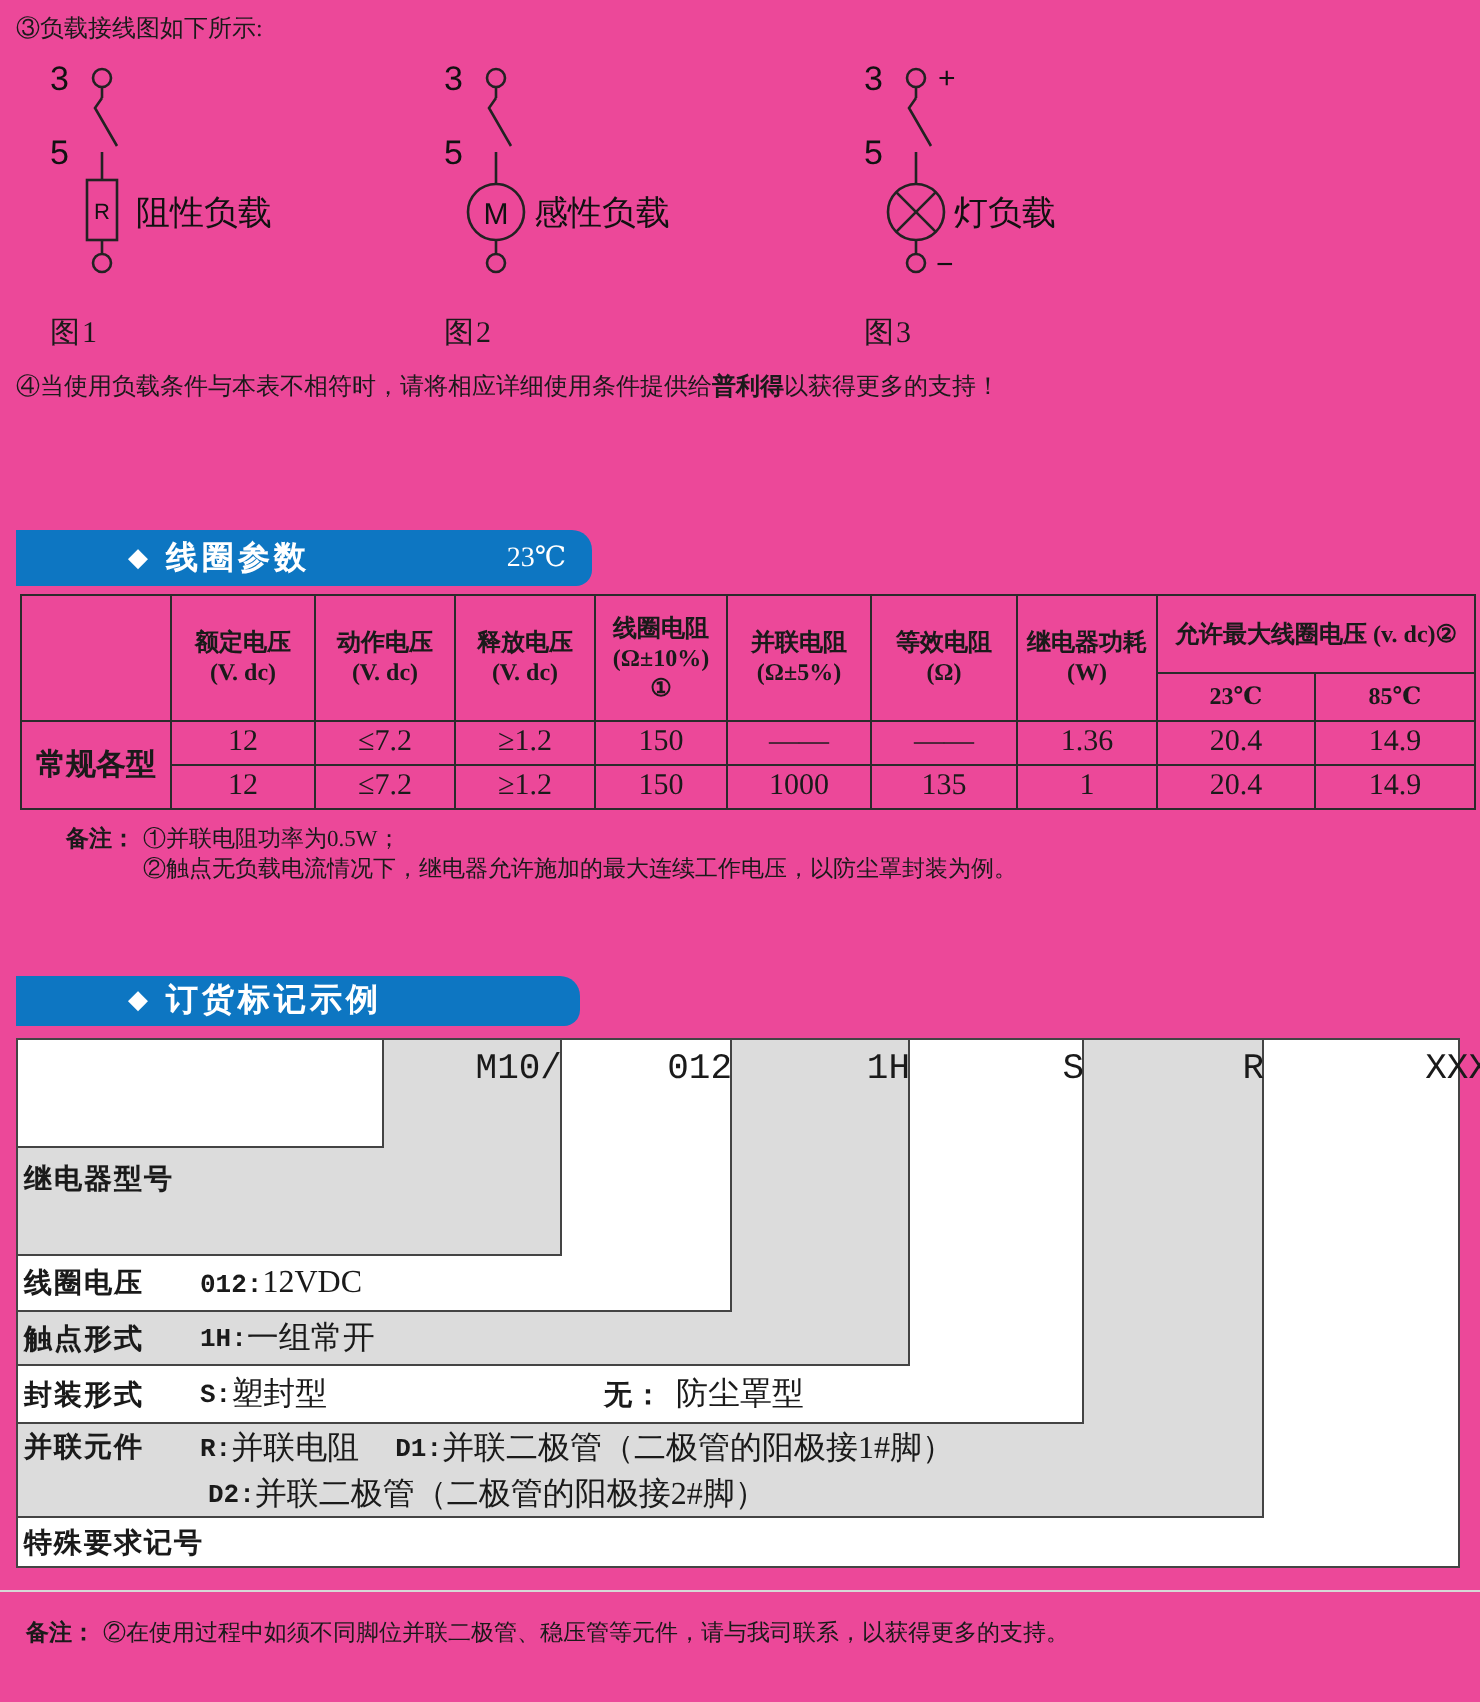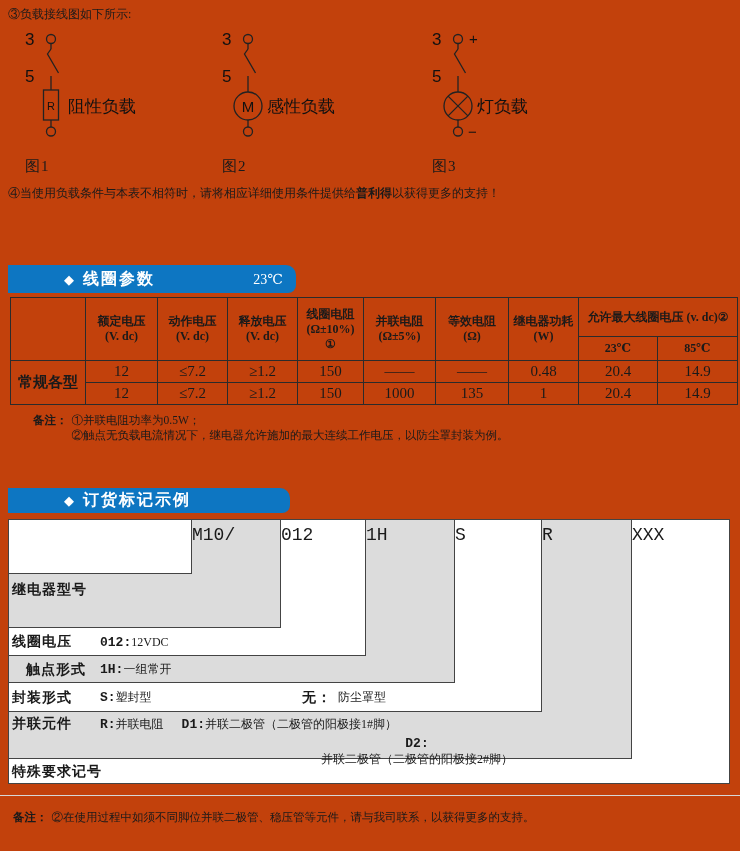--- a/index.html
+++ b/index.html
@@ -4,21 +4,21 @@
 <style>
   html,body{margin:0;padding:0;}
   body{
     font-family:"Liberation Serif","DejaVu Serif",serif;
     color:#1a1a1a;
     background:#ffffff;
   }
   .page{
     position:relative;
     width:740px;height:851px;
-    background:#c2410c;
+    background:#ec4899;
     overflow:hidden;
   }
   .abs{position:absolute;}
   .note{font-size:12px;line-height:1.3;}
   .sans{font-family:"Liberation Sans","DejaVu Sans",sans-serif;}
   .mono{font-family:"Liberation Mono","DejaVu Sans Mono",monospace;}
 
   
   .figure{position:absolute;top:25px;width:170px;height:155px;}
   .figure svg{display:block;}
@@ -61,31 +61,31 @@
   
   .order-wrap{position:absolute;left:8px;top:519px;width:722px;height:265px;}
   .step{
     position:absolute;left:0;top:0;
     border:1px solid #444;box-sizing:border-box;
   }
   .step.gray{background:#dcdcdc;}
   .step.white{background:#ffffff;}
   .code-cell{
     position:absolute;top:6px;
-    text-align:left;font-size:18px;
+    text-align:right;font-size:18px;
     z-index:20;
   }
   .order-row{
     position:absolute;left:0;width:100%;
     display:flex;align-items:center;
     z-index:21;box-sizing:border-box;
   }
   .order-label{font-weight:bold;font-size:14px;letter-spacing:1px;white-space:nowrap;}
   .order-code{font-family:"Liberation Mono","DejaVu Sans Mono",monospace;font-weight:bold;font-size:13px;white-space:nowrap;}
-  .order-desc{font-size:12px;white-space:nowrap;}
+  .order-desc{font-size:16px;white-space:nowrap;}
   .page-rule{position:absolute;left:0;top:795px;width:740px;height:1px;background:#d7d7d7;}
 </style>
 </head>
 <body>
 
 <div class="page">
 
   <div class="note abs" style="left:8px;top:7px;">
     <span>③负载接线图如下所示:</span>
   </div>
@@ -206,21 +206,21 @@
       <th>85℃</th>
     </tr>
     <tr style="height:22px;">
       <td rowspan="2" class="row-label">常规各型</td>
       <td>12</td>
       <td>≤7.2</td>
       <td>≥1.2</td>
       <td>150</td>
       <td>——</td>
       <td>——</td>
-      <td>0.48</td>
+      <td>1.36</td>
       <td>20.4</td>
       <td>14.9</td>
     </tr>
     <tr style="height:22px;">
       <td>12</td>
       <td>≤7.2</td>
       <td>≥1.2</td>
       <td>150</td>
       <td>1000</td>
       <td>135</td>
@@ -264,42 +264,42 @@
     <div class="order-row" style="top:60px;height:22px;padding-left:4px;">
       <span class="order-label">继电器型号</span>
     </div>
 
     <div class="order-row" style="top:109px;height:28px;padding-left:4px;">
       <span class="order-label" style="width:88px;">线圈电压</span>
       <span class="order-code">012:</span>
       <span class="order-desc">12VDC</span>
     </div>
 
-    <div class="order-row" style="top:137px;height:27px;padding-left:4px;text-align:center;">
+    <div class="order-row" style="top:137px;height:27px;padding-left:4px;">
       <span class="order-label" style="width:88px;">触点形式</span>
       <span class="order-code">1H:</span>
       <span class="order-desc">一组常开</span>
     </div>
 
     <div class="order-row" style="top:164px;height:29px;padding-left:4px;">
       <span class="order-label" style="width:88px;">封装形式</span>
       <span class="order-code">S:</span>
       <span class="order-desc">塑封型</span>
       <span class="order-label" style="position:absolute;left:294px;">无：</span>
       <span class="order-desc" style="position:absolute;left:330px;">防尘罩型</span>
     </div>
 
     <div class="order-row" style="top:193px;height:24px;padding-left:4px;">
       <span class="order-label" style="width:88px;">并联元件</span>
       <span class="order-code">R:</span>
       <span class="order-desc">并联电阻</span>
       <span class="order-code" style="margin-left:18px;">D1:</span>
       <span class="order-desc">并联二极管（二极管的阳极接1#脚）</span>
     </div>
-    <div class="order-row" style="top:217px;height:22px;padding-left:96px;flex-direction:column;">
+    <div class="order-row" style="top:217px;height:22px;padding-left:96px;">
       <span class="order-code">D2:</span>
       <span class="order-desc">并联二极管（二极管的阳极接2#脚）</span>
     </div>
 
     <div class="order-row" style="top:240px;height:25px;padding-left:4px;">
       <span class="order-label">特殊要求记号</span>
     </div>
   </div>
 
   <div class="page-rule"></div>

